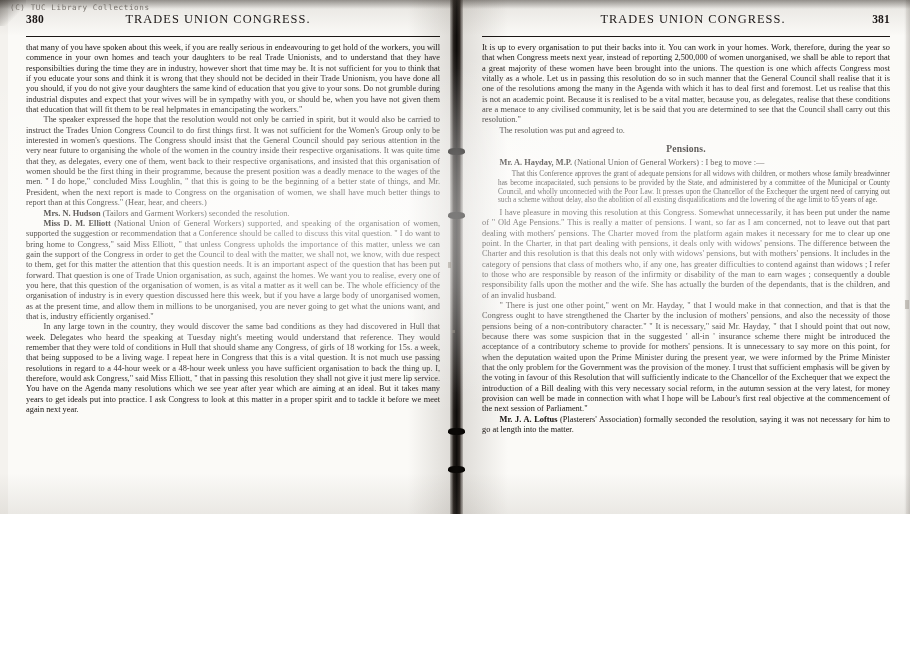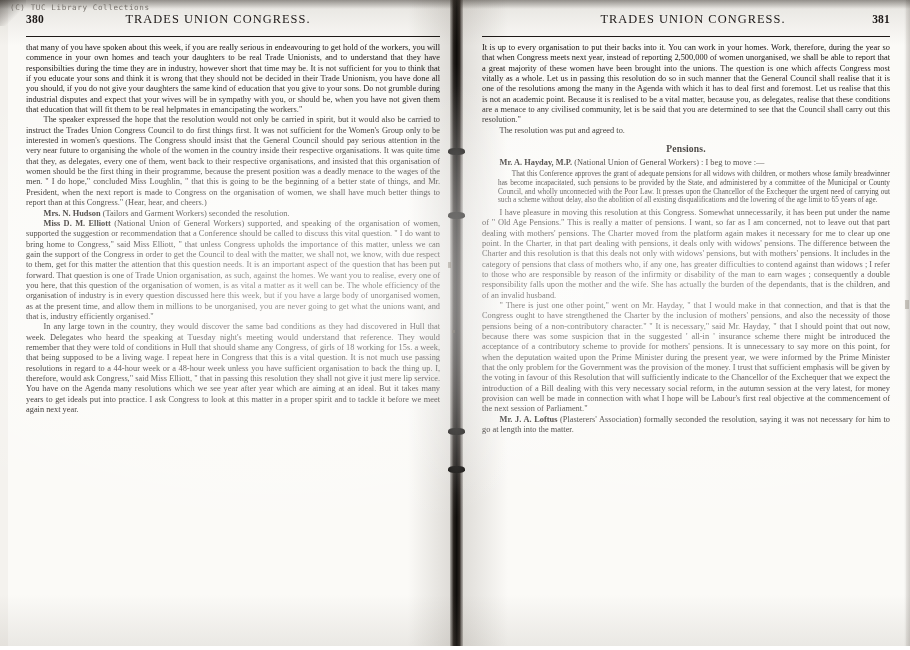--- a/index.html
+++ b/index.html
@@ -13,21 +13,21 @@
     height: 650px;
     overflow: hidden;
     font-family: "Liberation Serif", "DejaVu Serif", serif;
     color: #1a1512;
   }
 
   
   .scan {
     position: relative;
     width: 910px;
-    height: 646px;
+    height: 514px;
     background: #f4f2ee;
     overflow: hidden;
   }
 
   
   .scan-grain {
     position: absolute;
     inset: 0;
     pointer-events: none;
     background:

